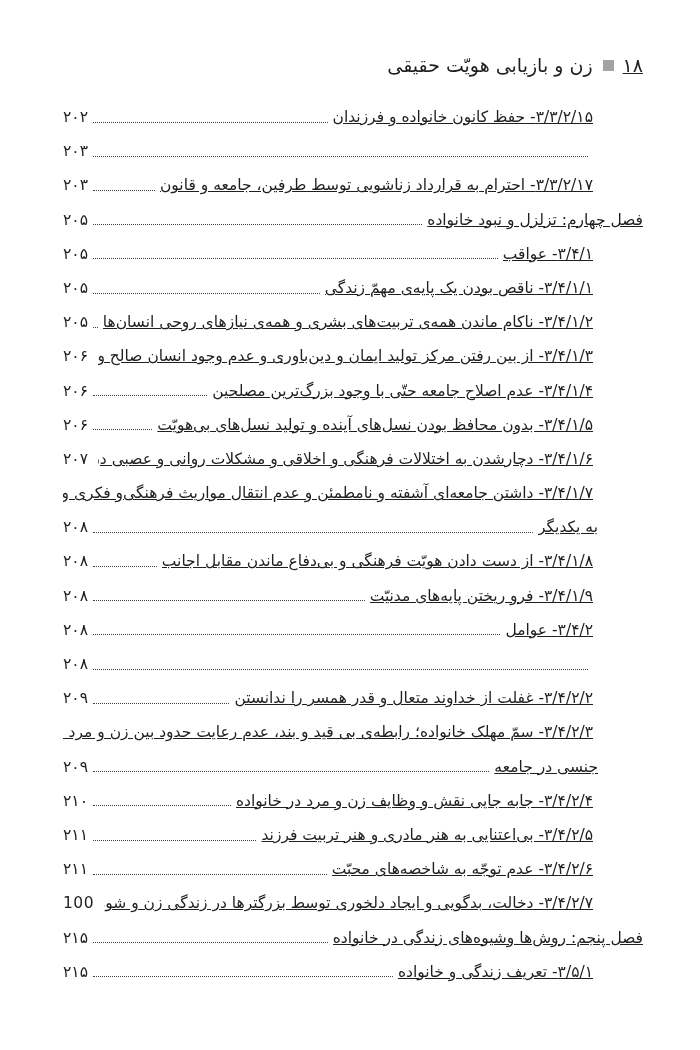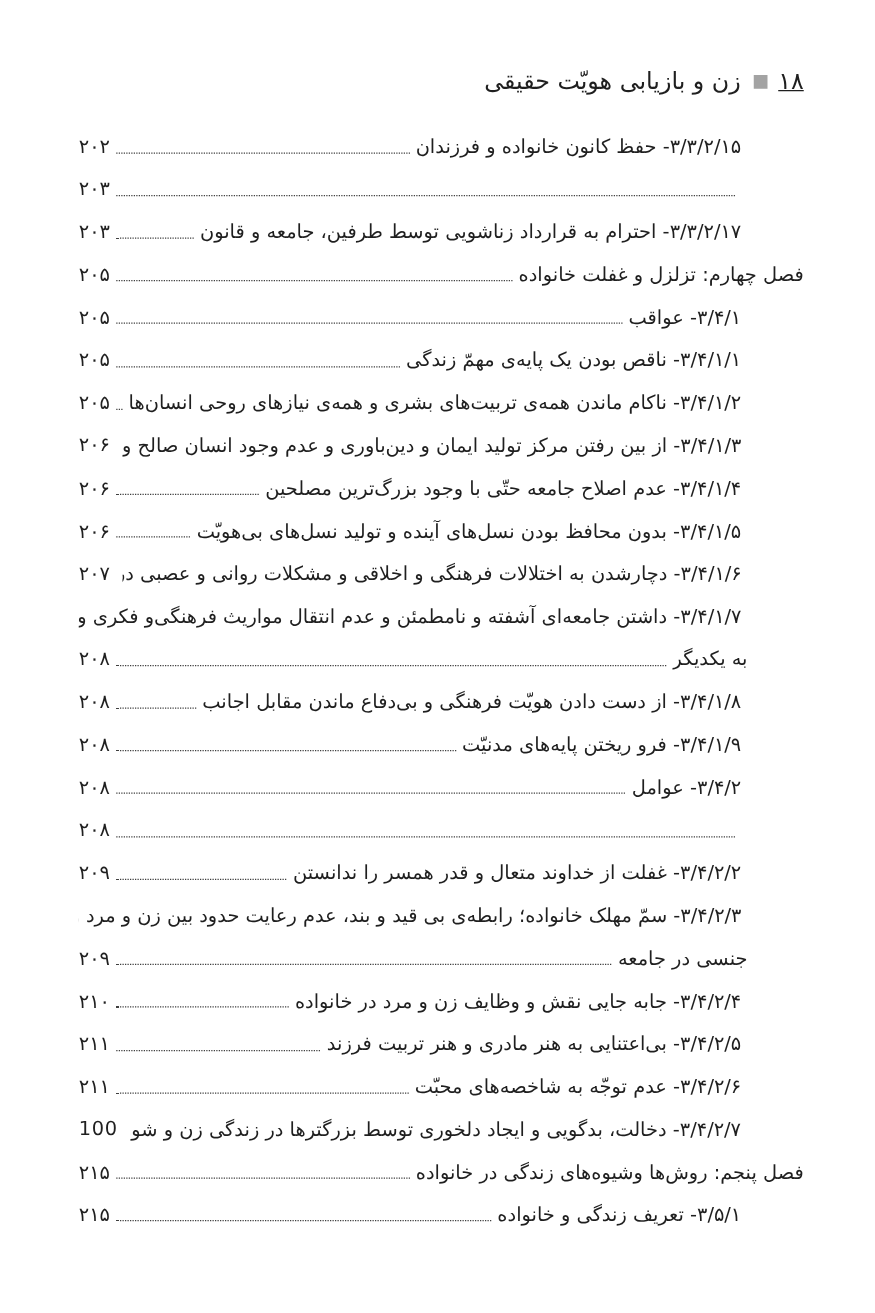--- a/index.html
+++ b/index.html
@@ -38,20 +38,21 @@
     display:flex; flex-direction:row; align-items:center;
     height:34.2px;
     font-size:15.5px;
   }
   .row .label {
     flex:0 1 auto;
     min-width:0;
     white-space:nowrap;
     overflow:hidden;
     line-height:34.2px;
+    text-decoration:underline;
   }
   .row .leader {
     flex:1 1 0;
     min-width:0;
     height:0;
     border-bottom:1.9px dotted #3f3f3f;
     margin:0 5px;
     transform:translateY(5px);
   }
   .row .page-ref {
@@ -89,21 +90,21 @@
       <div class="row type-item">
       <span class="leader"></span>
       <span class="page-ref">۲۰۳</span>
     </div>
       <div class="row type-item">
       <span class="label">۳/۳/۲/۱۷- احترام به قرارداد زناشویی توسط طرفین، جامعه و قانون</span>
       <span class="leader"></span>
       <span class="page-ref">۲۰۳</span>
     </div>
       <div class="row type-chapter">
-      <span class="label">فصل چهارم: تزلزل و غفلت خانواده</span>
+      <span class="label">فصل چهارم: تزلزل و نبود خانواده</span>
       <span class="leader"></span>
       <span class="page-ref">۲۰۵</span>
     </div>
       <div class="row type-item">
       <span class="label">۳/۴/۱- عواقب</span>
       <span class="leader"></span>
       <span class="page-ref">۲۰۵</span>
     </div>
       <div class="row type-item">
       <span class="label">۳/۴/۱/۱- ناقص بودن یک پایه‌ی مهمّ زندگی</span>

